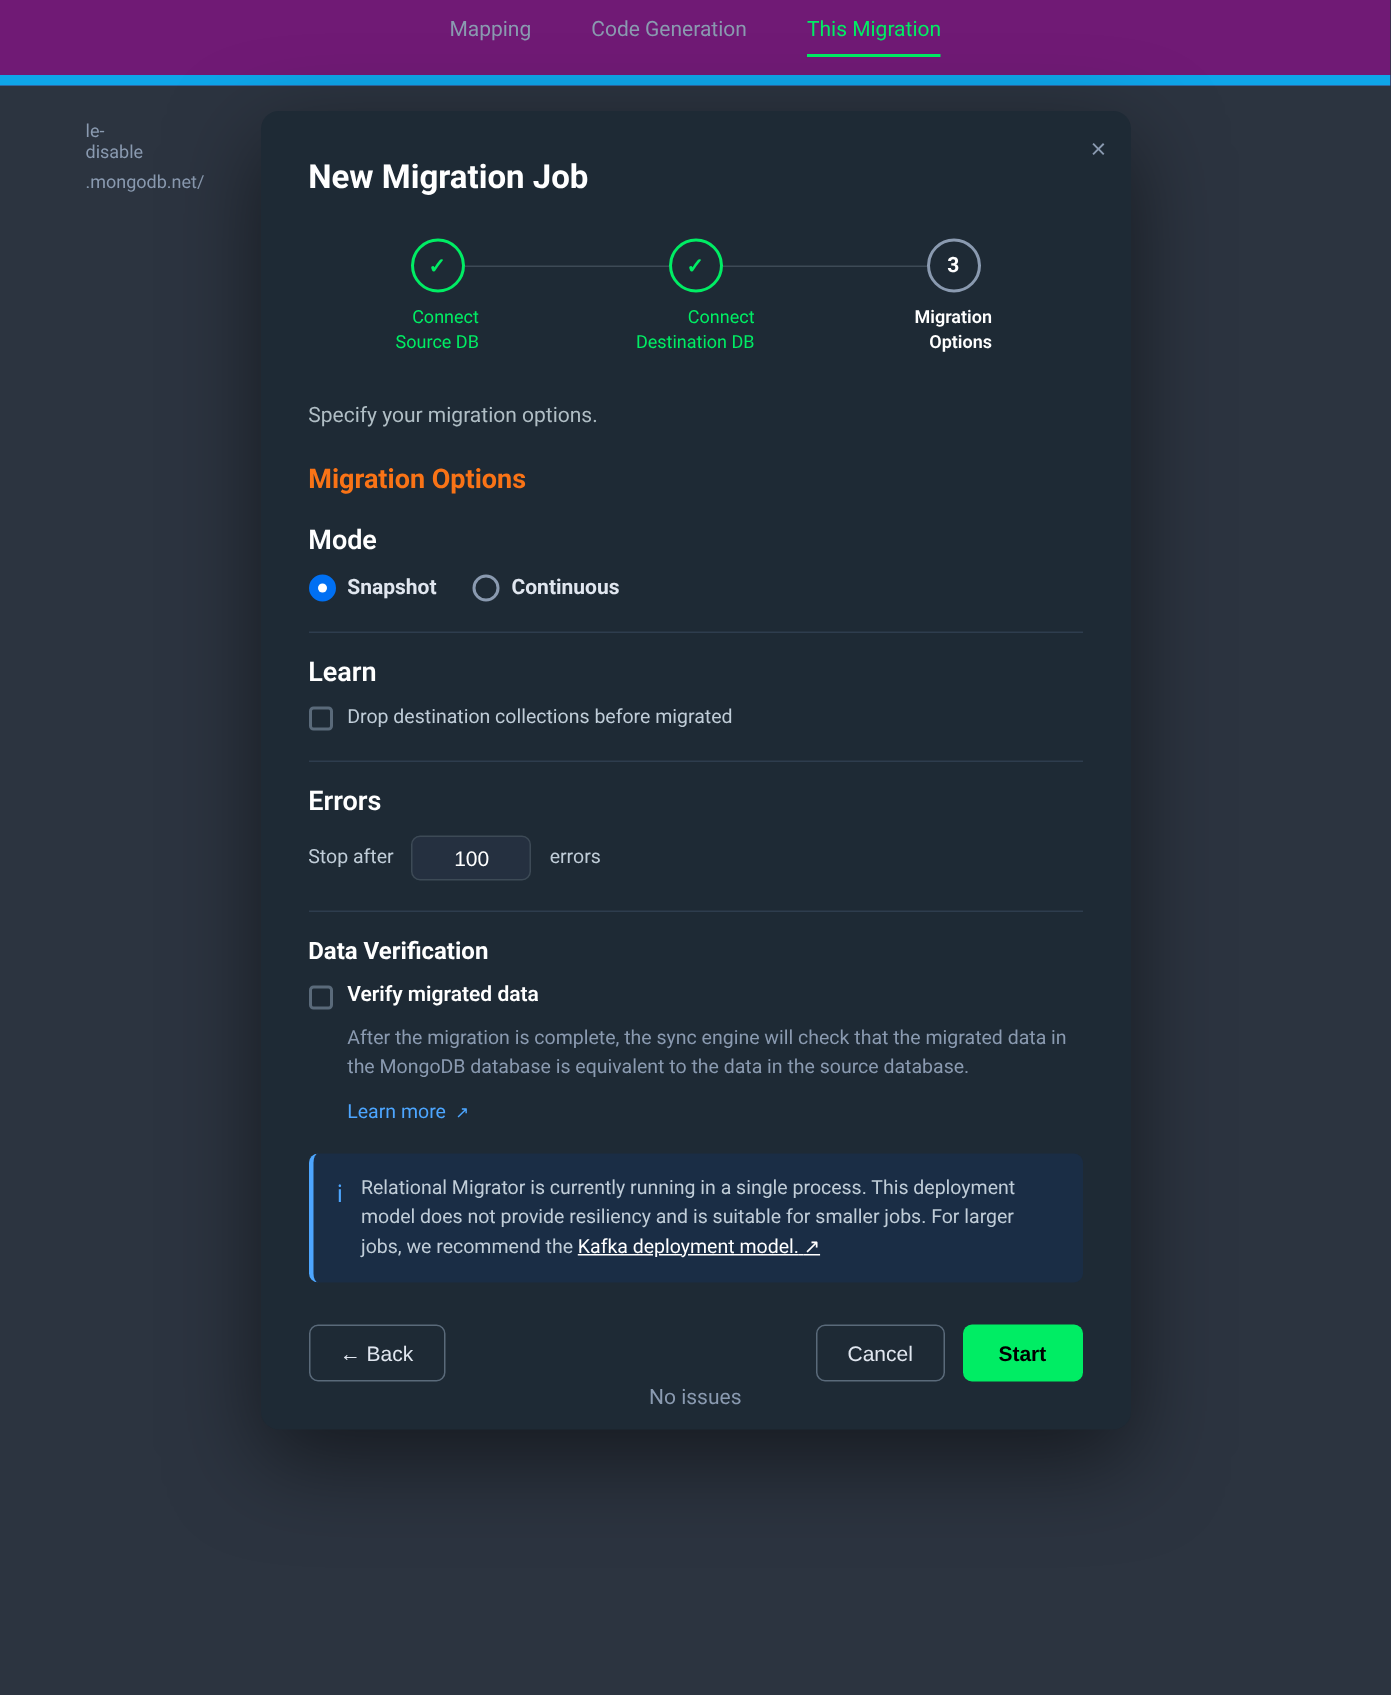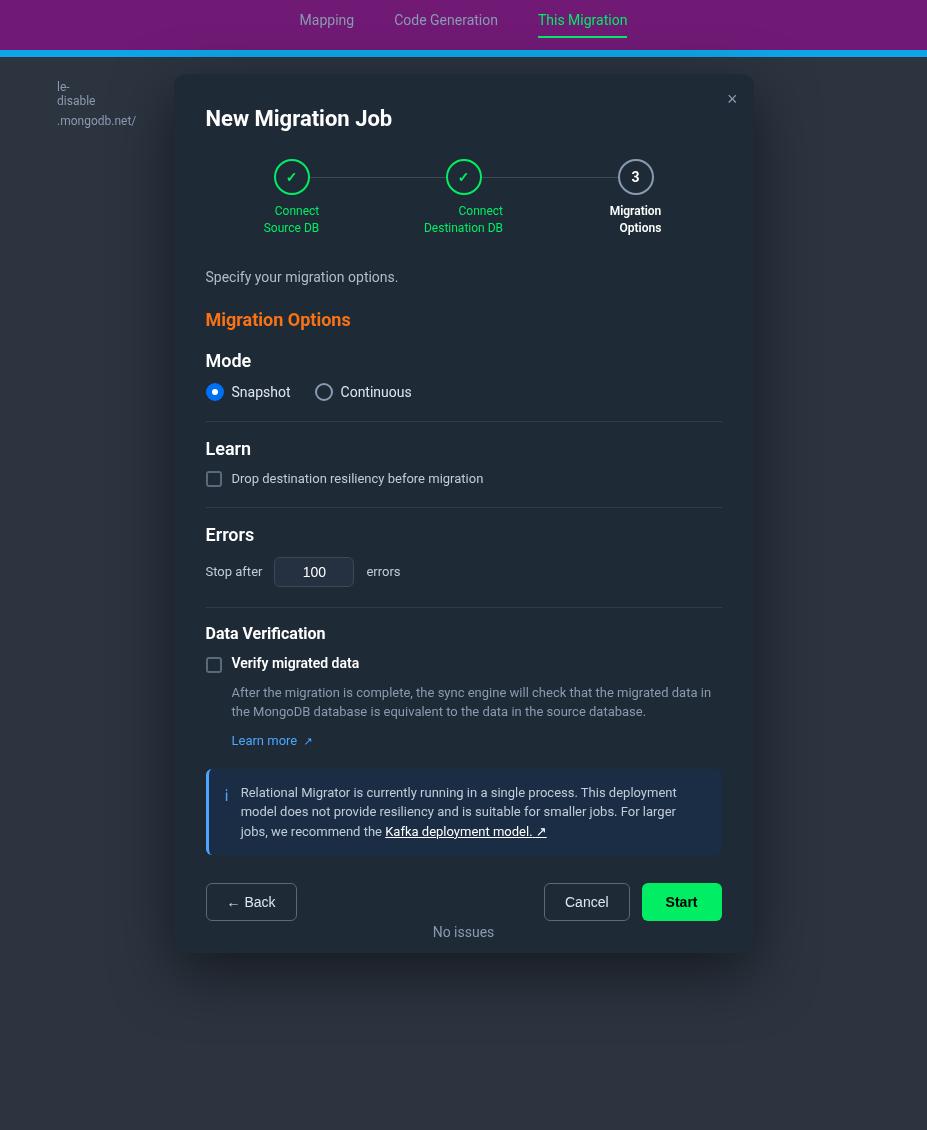--- a/index.html
+++ b/index.html
@@ -185,20 +185,21 @@
       gap: 24px;
       align-items: center;
       margin-bottom: 20px;
     }
 
     .radio-option {
       display: flex;
       align-items: center;
       gap: 8px;
       cursor: pointer;
+      font-weight: bold;
     }
 
     .radio-input {
       width: 18px;
       height: 18px;
       border-radius: 50%;
       border: 2px solid #8a9ab0;
       display: flex;
       align-items: center;
       justify-content: center;
@@ -470,21 +471,21 @@
         <span class="radio-label">Continuous</span>
       </label>
     </div>
 
     <div class="divider"></div>
 
     <div class="rows-section">
       <div class="field-label">Learn</div>
       <div class="checkbox-row">
         <div class="checkbox-input"></div>
-        <span class="checkbox-label">Drop destination resiliency before migration</span>
+        <span class="checkbox-label">Drop destination collections before migrated</span>
       </div>
     </div>
 
     <div class="divider"></div>
 
     <div class="errors-section">
       <div class="field-label">Errors</div>
       <div class="errors-row">
         <span class="errors-label">Stop after</span>
         <input class="errors-input" type="text" value="100" style="">

